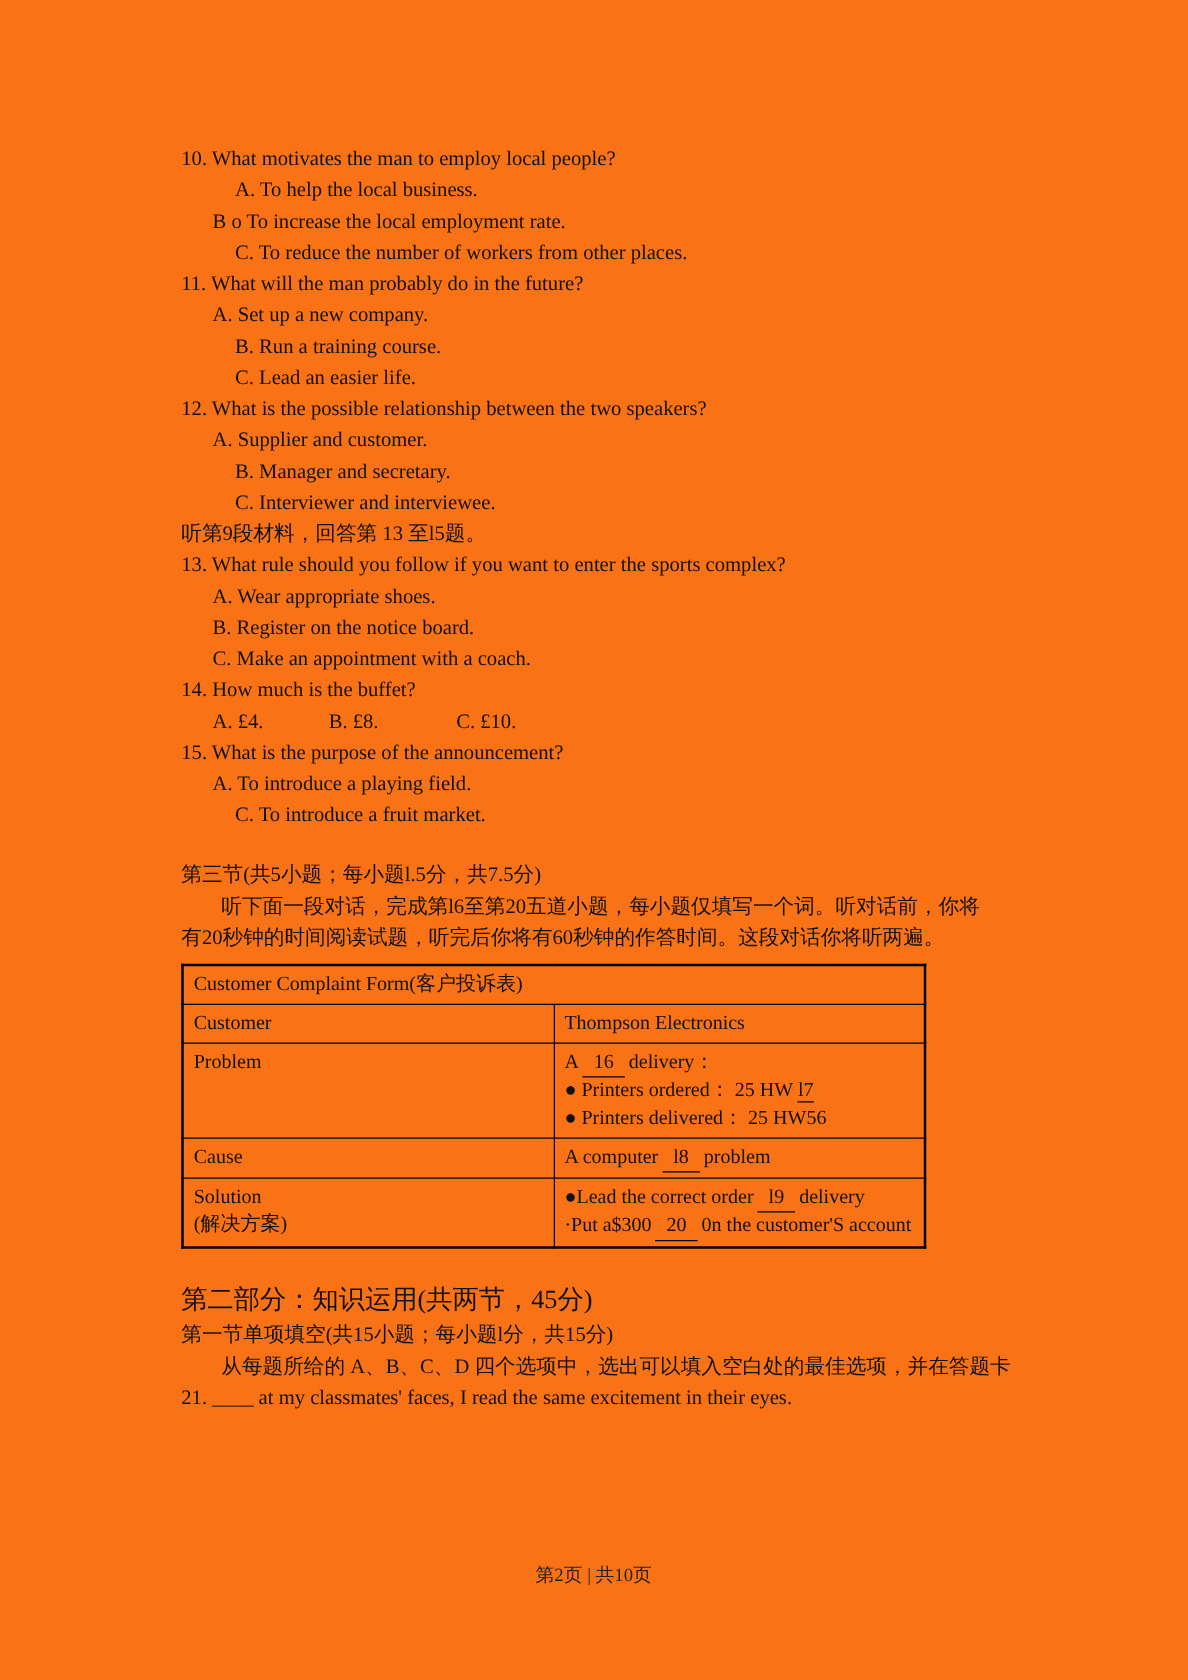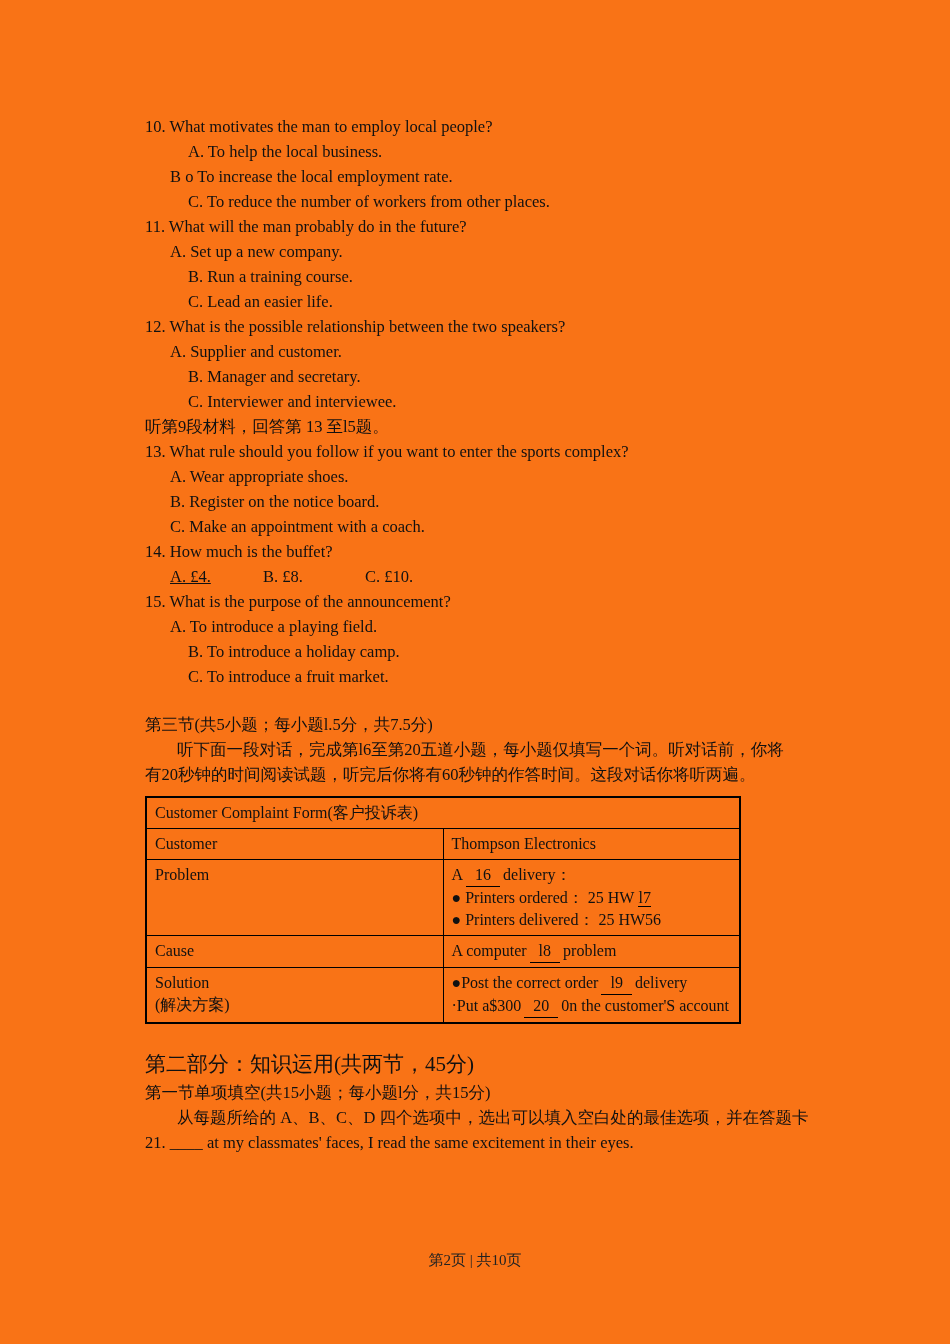--- a/index.html
+++ b/index.html
@@ -18,21 +18,21 @@
   }
   .line{
     line-height:25px;
     white-space:nowrap;
   }
   .i0{margin-left:0;}
   .i1{margin-left:25px;}
   .i2{margin-left:43px;}
   .i-para{margin-left:32px;}
   .sec-head{margin-top:23px;}
-  .optA14{display:inline-block;text-decoration:underline;}
+  .optA14{display:inline-block;}
   .gap1{display:inline-block;margin-left:48px;}
   .gap2{display:inline-block;margin-left:58px;}
 
   
   table.cform{
     border-collapse:collapse;
     border:2px solid #000;
     width:596px;
     margin-top:9px;
     font-size:16px;
@@ -106,21 +106,20 @@
 
     <div class="line i0">14. How much is the buffet?</div>
     <div class="line i1">
       <span class="optA14">A. £4.</span>
       <span class="gap1">B. £8.</span>
       <span class="gap2">C. £10.</span>
     </div>
 
     <div class="line i0">15. What is the purpose of the announcement?</div>
     <div class="line i1">A. To introduce a playing field.</div>
-    <div class="line i2">B. To introduce a holiday camp.</div>
     <div class="line i2">C. To introduce a fruit market.</div>
 
     <div class="line i0 sec-head">第三节(共5小题；每小题l.5分，共7.5分)</div>
     <div class="line i-para">听下面一段对话，完成第l6至第20五道小题，每小题仅填写一个词。听对话前，你将</div>
     <div class="line i0">有20秒钟的时间阅读试题，听完后你将有60秒钟的作答时间。这段对话你将听两遍。</div>
 
     <table class="cform">
       <tbody>
           <tr>
         <td class="ttl" colspan="2">Customer Complaint Form(客户投诉表)</td>
@@ -147,21 +146,21 @@
           <span>A computer</span><span class="blank">l8</span><span>problem</span>
         </td>
       </tr>
       <tr>
         <td class="lab">
           <div class="cell-line">Solution</div>
           <div class="cell-line">(解决方案)</div>
         </td>
         <td class="solution-cell">
           <div class="cell-line">
-            <span>●Post the correct order</span><span class="blank">l9</span><span>delivery</span>
+            <span>●Lead the correct order</span><span class="blank">l9</span><span>delivery</span>
           </div>
           <div class="cell-line">
             <span>·Put a$300</span><span class="blank">20</span><span>0n the customer'S account</span>
           </div>
         </td>
       </tr>
     </tbody>
       </table>
 
     <div class="part2-title">第二部分：知识运用(共两节，45分)</div>

